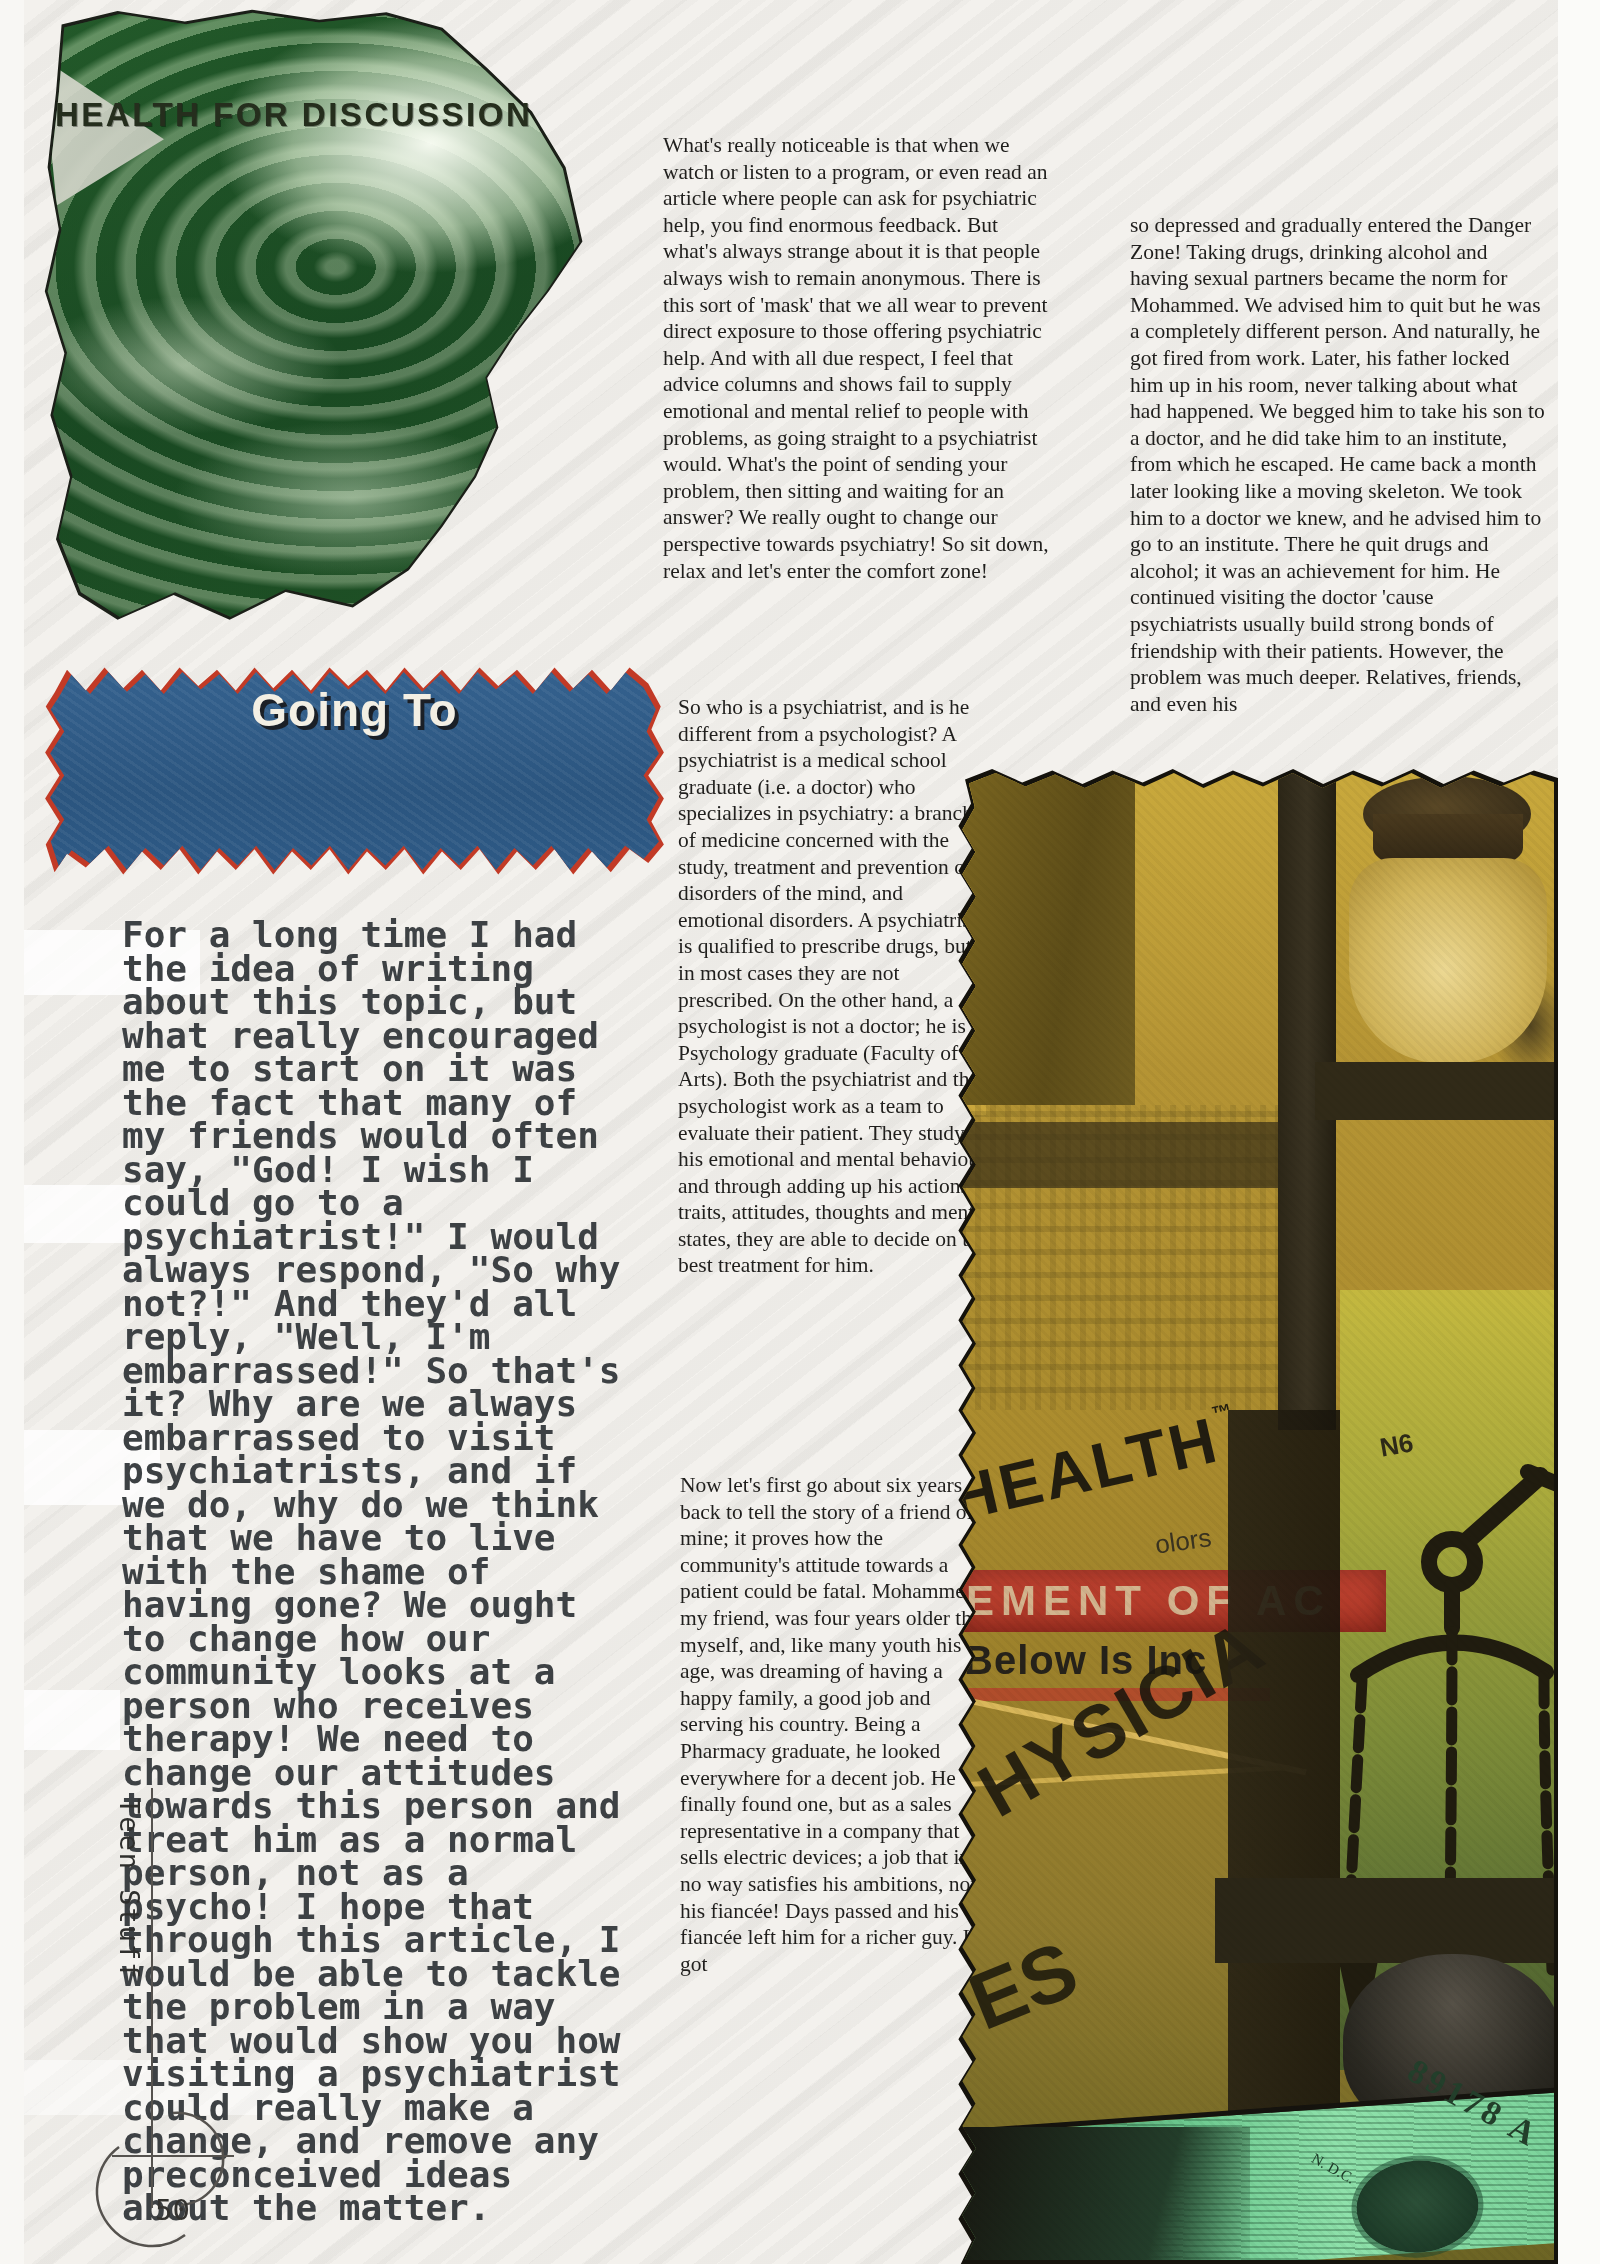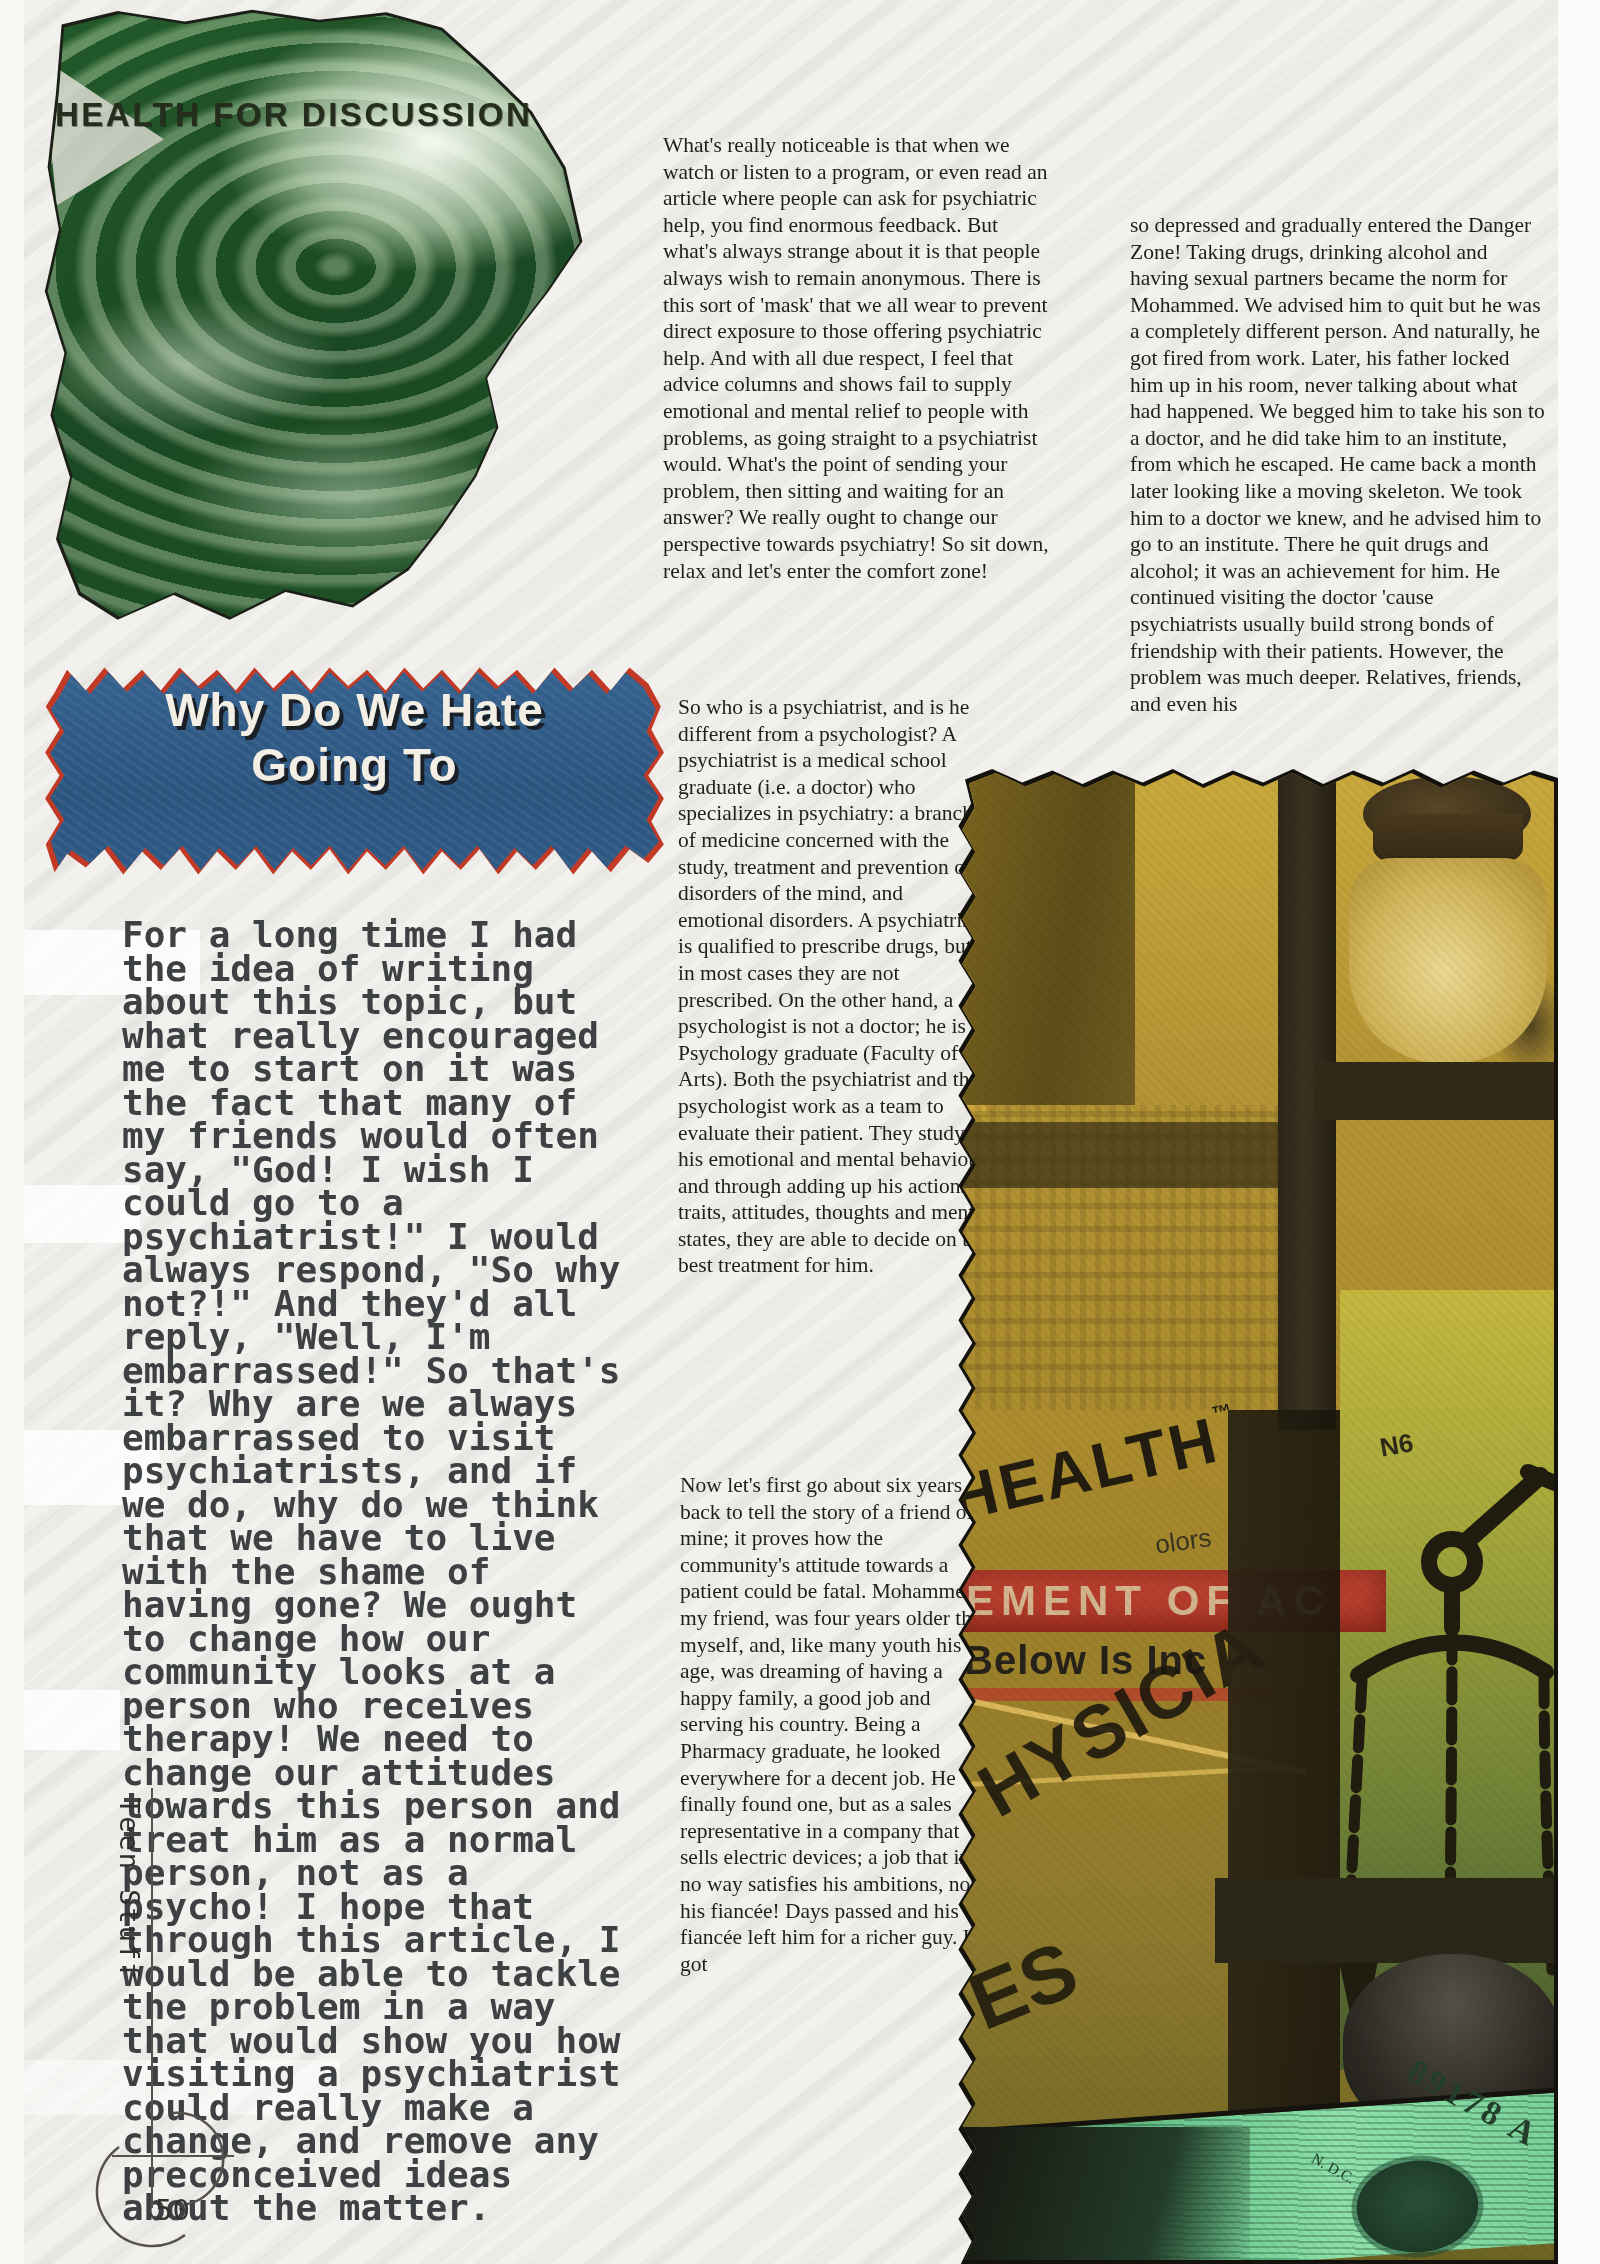--- a/index.html
+++ b/index.html
@@ -182,21 +182,20 @@
 <div class="green-photo green-clip">
   <div class="green-photo-inner green-clip">
     <div class="pale-wedge"></div>
   </div>
 </div>
 <div class="topic-label">HEALTH FOR DISCUSSION</div>
 
 <div class="banner zig-clip">
   <div class="banner-inner zig-clip">
     <div class="banner-title">
-      <span>Why Do We Hate</span>
       <span>Going To</span>
     </div>
   </div>
 </div>
 
 <div class="intro-col">For a long time I had the idea of writing about this topic, but what really encouraged me to start on it was the fact that many of my friends would often say, "God! I wish I could go to a psychiatrist!" I would always respond, "So why not?!" And they'd all reply, "Well, I'm embarrassed!" So that's it? Why are we always embarrassed to visit psychiatrists, and if we do, why do we think that we have to live with the shame of having gone? We ought to change how our community looks at a person who receives therapy! We need to change our attitudes towards this person and treat him as a normal person, not as a psycho! I hope that through this article, I would be able to tackle the problem in a way that would show you how visiting a psychiatrist could really make a change, and remove any preconceived ideas about the matter.</div>
 <div class="serif-col col2-p1">What's really noticeable is that when we watch or listen to a program, or even read an article where people can ask for psychiatric help, you find enormous feedback. But what's always strange about it is that people always wish to remain anonymous. There is this sort of 'mask' that we all wear to prevent direct exposure to those offering psychiatric help. And with all due respect, I feel that advice columns and shows fail to supply emotional and mental relief to people with problems, as going straight to a psychiatrist would. What's the point of sending your problem, then sitting and waiting for an answer? We really ought to change our perspective towards psychiatry! So sit down, relax and let's enter the comfort zone!</div>
 <div class="serif-col col2-p2">So who is a psychiatrist, and is he different from a psychologist? A psychiatrist is a medical school graduate (i.e. a doctor) who specializes in psychiatry: a branch of medicine concerned with the study, treatment and prevention of disorders of the mind, and emotional disorders. A psychiatrist is qualified to prescribe drugs, but in most cases they are not prescribed. On the other hand, a psychologist is not a doctor; he is a Psychology graduate (Faculty of Arts). Both the psychiatrist and the psychologist work as a team to evaluate their patient. They study his emotional and mental behaviour, and through adding up his actions, traits, attitudes, thoughts and mental states, they are able to decide on the best treatment for him.</div>
 <div class="serif-col col2-p3">Now let's first go about six years back to tell the story of a friend of mine; it proves how the community's attitude towards a patient could be fatal. Mohammed, my friend, was four years older than myself, and, like many youth his age, was dreaming of having a happy family, a good job and serving his country. Being a Pharmacy graduate, he looked everywhere for a decent job. He finally found one, but as a sales representative in a company that sells electric devices; a job that in no way satisfies his ambitions, nor his fiancée! Days passed and his fiancée left him for a richer guy. He got</div>
 <div class="serif-col col3-p1">so depressed and gradually entered the Danger Zone! Taking drugs, drinking alcohol and having sexual partners became the norm for Mohammed. We advised him to quit but he was a completely different person. And naturally, he got fired from work. Later, his father locked him up in his room, never talking about what had happened. We begged him to take his son to a doctor, and he did take him to an institute, from which he escaped. He came back a month later looking like a moving skeleton. We took him to a doctor we knew, and he advised him to go to an institute. There he quit drugs and alcohol; it was an achievement for him. He continued visiting the doctor 'cause psychiatrists usually build strong bonds of friendship with their patients. However, the problem was much deeper. Relatives, friends, and even his</div>

